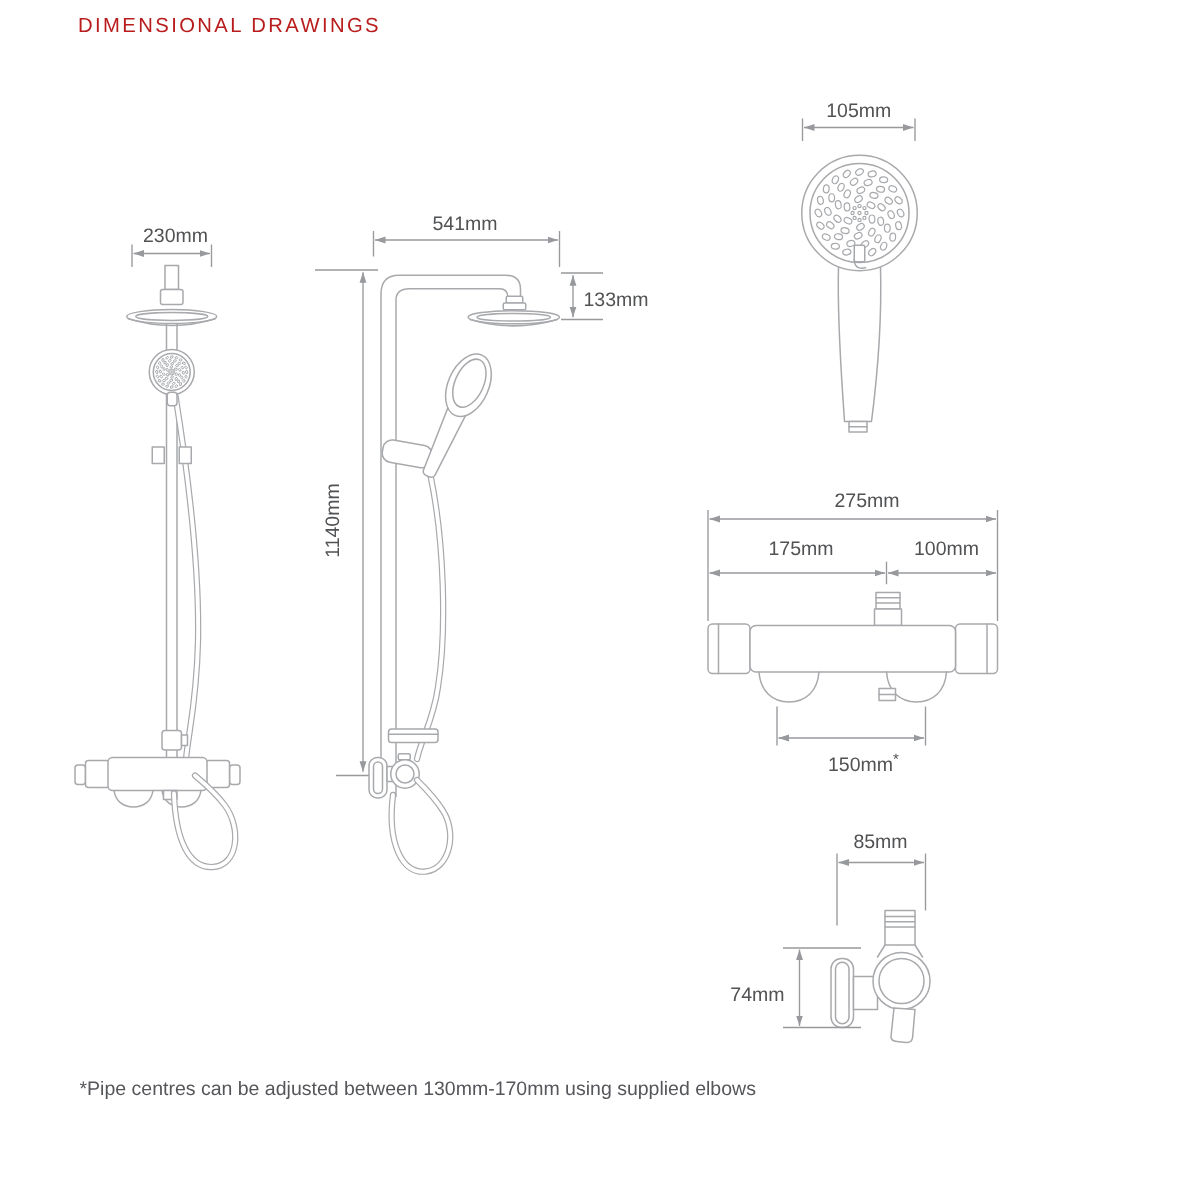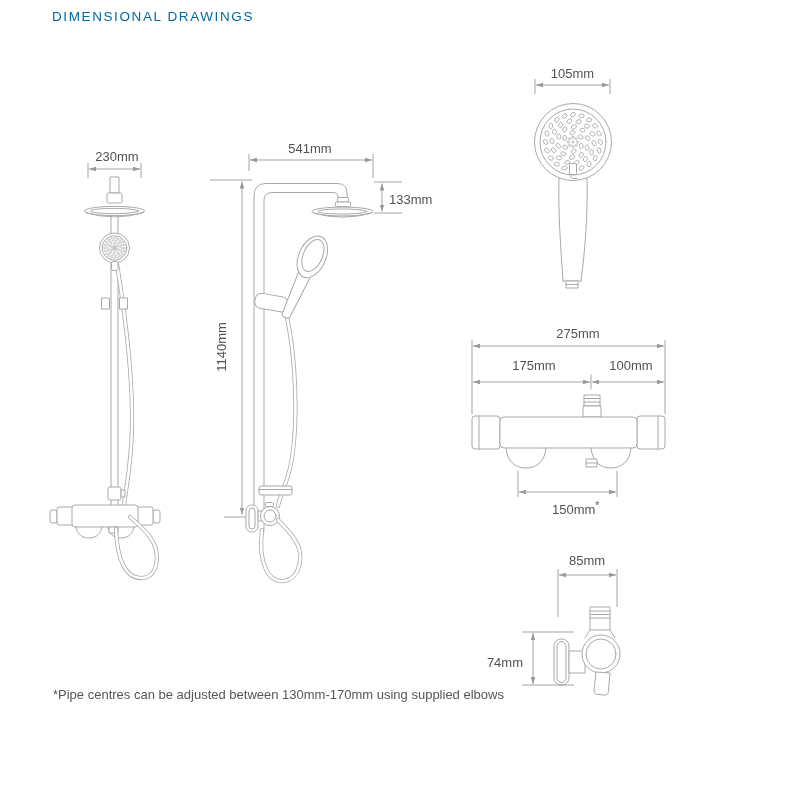--- a/index.html
+++ b/index.html
@@ -1,18 +1,18 @@
 <!DOCTYPE html>
 <html><head>
 <meta charset="utf-8">
 <style>
   html,body{margin:0;padding:0;background:#ffffff;width:800px;height:800px;position:relative;overflow:hidden}
   .title{position:absolute;left:52px;top:8px;font:400 13.5px/1.3 "Liberation Sans",sans-serif;
-         letter-spacing:1.6px;color:#0369a1;white-space:nowrap}
-  .footnote{position:absolute;left:53px;top:687px;font:400 13px/1.3 "Liberation Sans",sans-serif;
+         letter-spacing:1.6px;color:#b91c1c;white-space:nowrap}
+  .footnote{position:absolute;left:53px;top:718px;font:400 13px/1.3 "Liberation Sans",sans-serif;
             color:#55565a;white-space:nowrap}
   svg.canvas{position:absolute;left:0;top:0}
   .ln{fill:none;stroke:#a7a9ac;stroke-width:1;stroke-linecap:round;stroke-linejoin:round}
   .fw{fill:#ffffff;stroke:#a7a9ac;stroke-width:1;stroke-linejoin:round}
   .dim{fill:none;stroke:#97999c;stroke-width:0.9;stroke-linecap:butt}
   .dtxt{font:13px "Liberation Sans",sans-serif;fill:#515254}
   .sup{font-size:10px}
   .spray ellipse,.spray circle{fill:none;stroke:#a7a9ac;stroke-width:0.8}
   .spray-sm ellipse,.spray-sm circle{stroke-width:0.6}
   .hoseO{fill:none;stroke:#a7a9ac;stroke-width:4.2;stroke-linecap:round}

